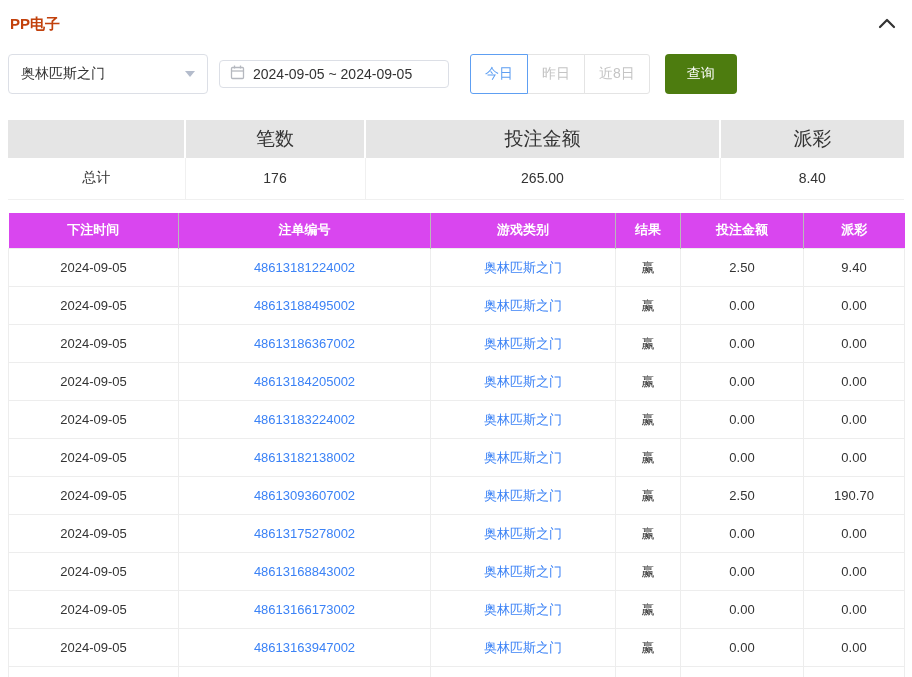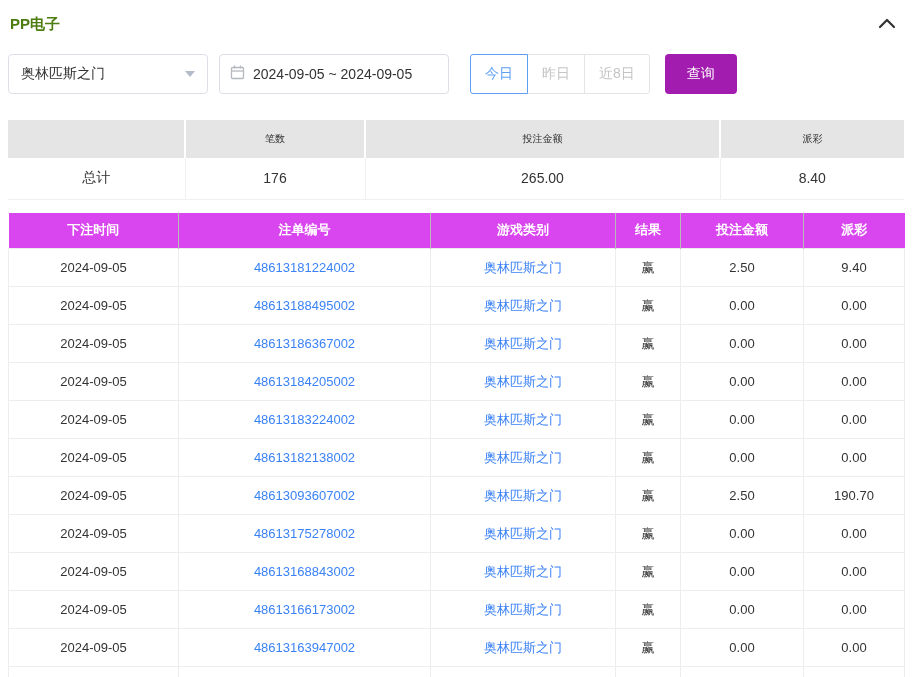--- a/index.html
+++ b/index.html
@@ -12,21 +12,21 @@
     color: #333;
   }
   .page { padding: 0 8px; }
 
   
   .panel-header {
     display: flex; align-items: center; justify-content: space-between;
     padding: 14px 4px 0 2px;
     height: 34px;
   }
-  .panel-title { font-size: 15px; font-weight: bold; color: #4d7c0f; }
+  .panel-title { font-size: 15px; font-weight: bold; color: #c2410c; }
   .collapse-btn {
     background: none; border: none; padding: 2px 4px; cursor: pointer;
     display: flex; align-items: center;
   }
 
   
   .filter-bar {
     margin-top: 20px;
     display: flex; align-items: center;
     height: 40px;
@@ -41,21 +41,21 @@
     background: #fff;
   }
   .caret-down {
     width: 0; height: 0;
     border-left: 5px solid transparent;
     border-right: 5px solid transparent;
     border-top: 6px solid #b4bccc;
   }
   .date-box {
     margin-left: 11px;
-    width: 230px; height: 40px;
+    width: 230px; height: 28px;
     border: 1px solid #dcdfe6; border-radius: 4px;
     display: flex; align-items: center;
     padding: 0 10px; gap: 8px;
     font-size: 14px; color: #333;
     cursor: pointer;
     background: #fff;
   }
   .btn-group { display: flex; margin-left: 21px; }
   .qbtn {
     height: 40px; min-width: 56px; padding: 8px 14px;
@@ -70,33 +70,33 @@
   .qbtn:first-child { margin-left: 0; border-radius: 3px 0 0 3px; }
   .qbtn:last-child  { border-radius: 0 3px 3px 0; }
   .qbtn.active {
     color: #5e9ff2;
     border-color: #5e9ff2;
     position: relative; z-index: 1;
   }
   .search-btn {
     margin-left: 15px;
     width: 72px; height: 40px;
-    background: #a21caf; color: #fff;
+    background: #4d7c0f; color: #fff;
     border: none; border-radius: 4px;
     font-size: 14px; cursor: pointer;
     font-family: inherit;
   }
 
   
   table { border-collapse: collapse; table-layout: fixed; }
   .summary-table { width: 896px; margin-top: 26px; }
   .summary-table th {
     background: #e5e5e5;
     height: 38px;
-    font-size: 10px; font-weight: normal; color: #333;
+    font-size: 19px; font-weight: normal; color: #333;
     border-right: 2px solid #fff;
   }
   .summary-table th:last-child { border-right: none; }
   .summary-table td {
     height: 41px; text-align: center;
     font-size: 14px; color: #333;
     border: 1px solid #f0f0f0;
     border-top: none;
     background: #fff;
   }

